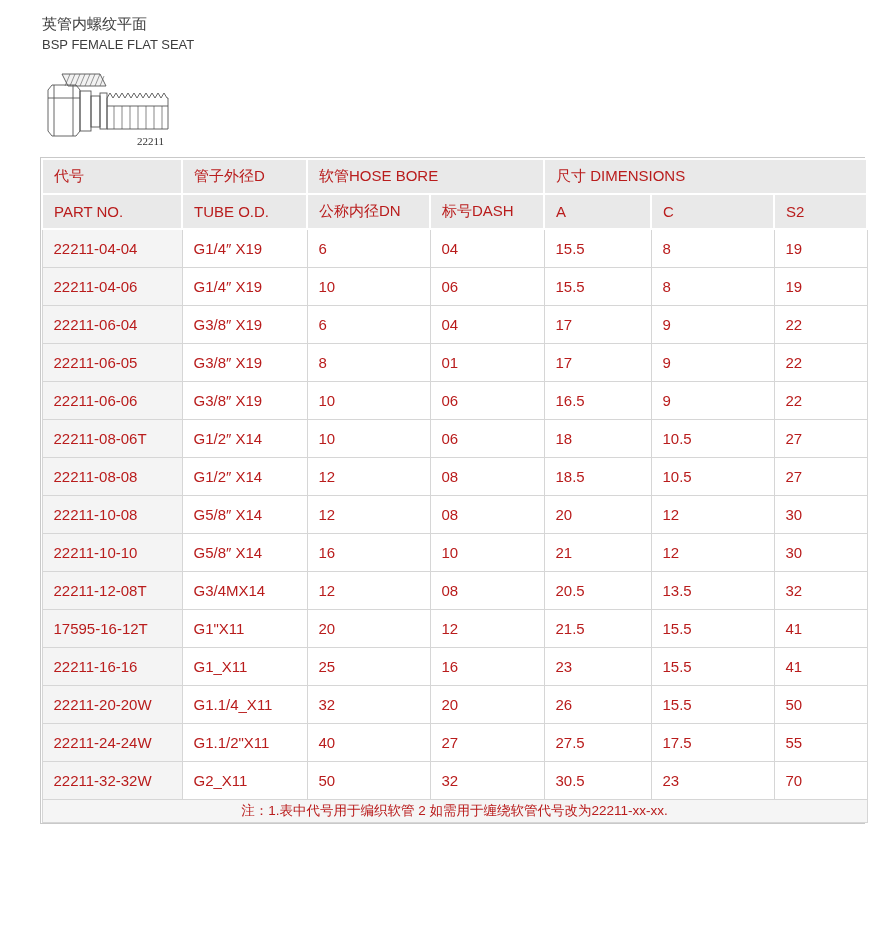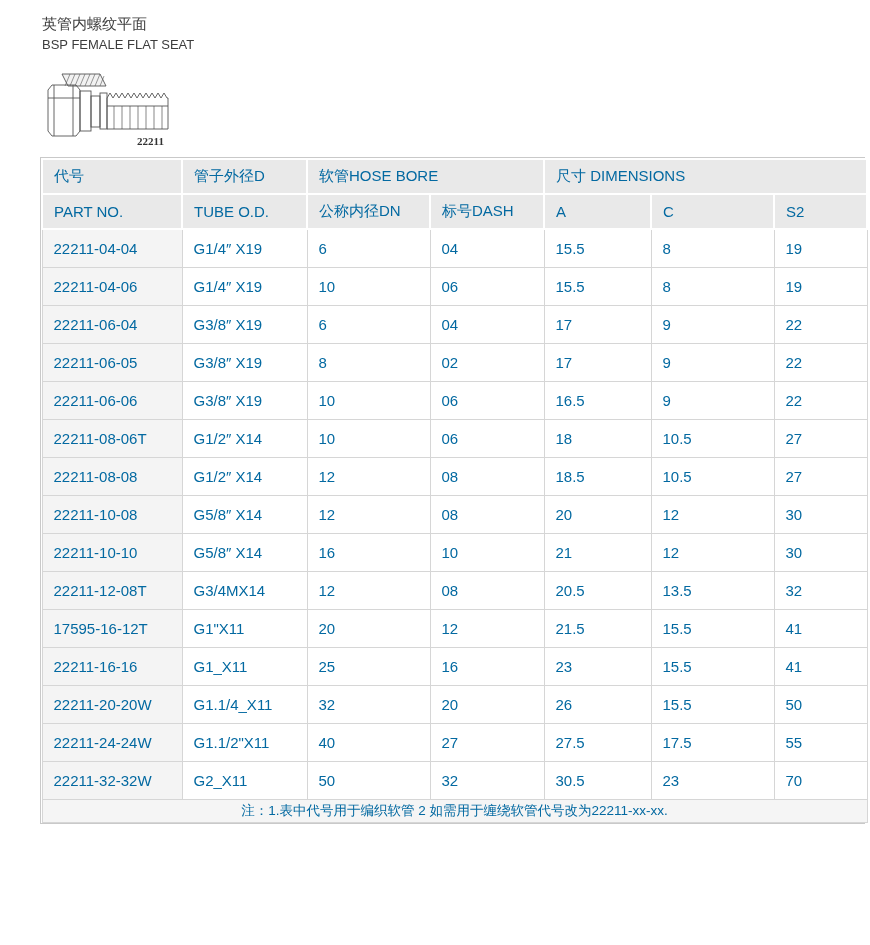--- a/index.html
+++ b/index.html
@@ -7,25 +7,25 @@
     font-family: "Liberation Sans", "DejaVu Sans", sans-serif;
     color: #3d3d3d;
     -webkit-font-smoothing: antialiased;
   }
   .page { width: 870px; height: 945px; position: relative; overflow: hidden; background: #fff; padding-left: 32px; }
 
   .titles { padding: 13px 0 0 10px; }
   .title-cn { font-size: 15px; line-height: 21px; }
   .title-en { font-size: 13px; line-height: 21px; }
 
-  .drawing { margin: 13px 0 4px 8px; width: 140px; height: 80px; font-weight: bold; }
+  .drawing { margin: 13px 0 4px 8px; width: 140px; height: 80px; }
   .drawing svg { display: block; }
 
   .table-frame { margin: 9px 0 0 8px; width: 825px; border: 1px solid #c9c9c9; box-sizing: border-box; }
-  table.spec { border-collapse: collapse; table-layout: fixed; width: 100%; font-size: 15px; color: #0369a1; }
+  table.spec { border-collapse: collapse; table-layout: fixed; width: 100%; font-size: 15px; color: #b91c1c; }
   table.spec th {
     background: #e9e9e9;
     border: 2px solid #ffffff;
     font-weight: normal;
     text-align: left;
     padding: 0 11px;
     height: 33px;
     white-space: nowrap;
     overflow: hidden;
   }
@@ -157,21 +157,21 @@
     <td>6</td>
     <td>04</td>
     <td>17</td>
     <td>9</td>
     <td>22</td>
   </tr>
           <tr>
     <td class="col-part">22211-06-05</td>
     <td>G3/8″ X19</td>
     <td>8</td>
-    <td>02</td>
+    <td>01</td>
     <td>17</td>
     <td>9</td>
     <td>22</td>
   </tr>
           <tr>
     <td class="col-part">22211-06-06</td>
     <td>G3/8″ X19</td>
     <td>10</td>
     <td>06</td>
     <td>16.5</td>

